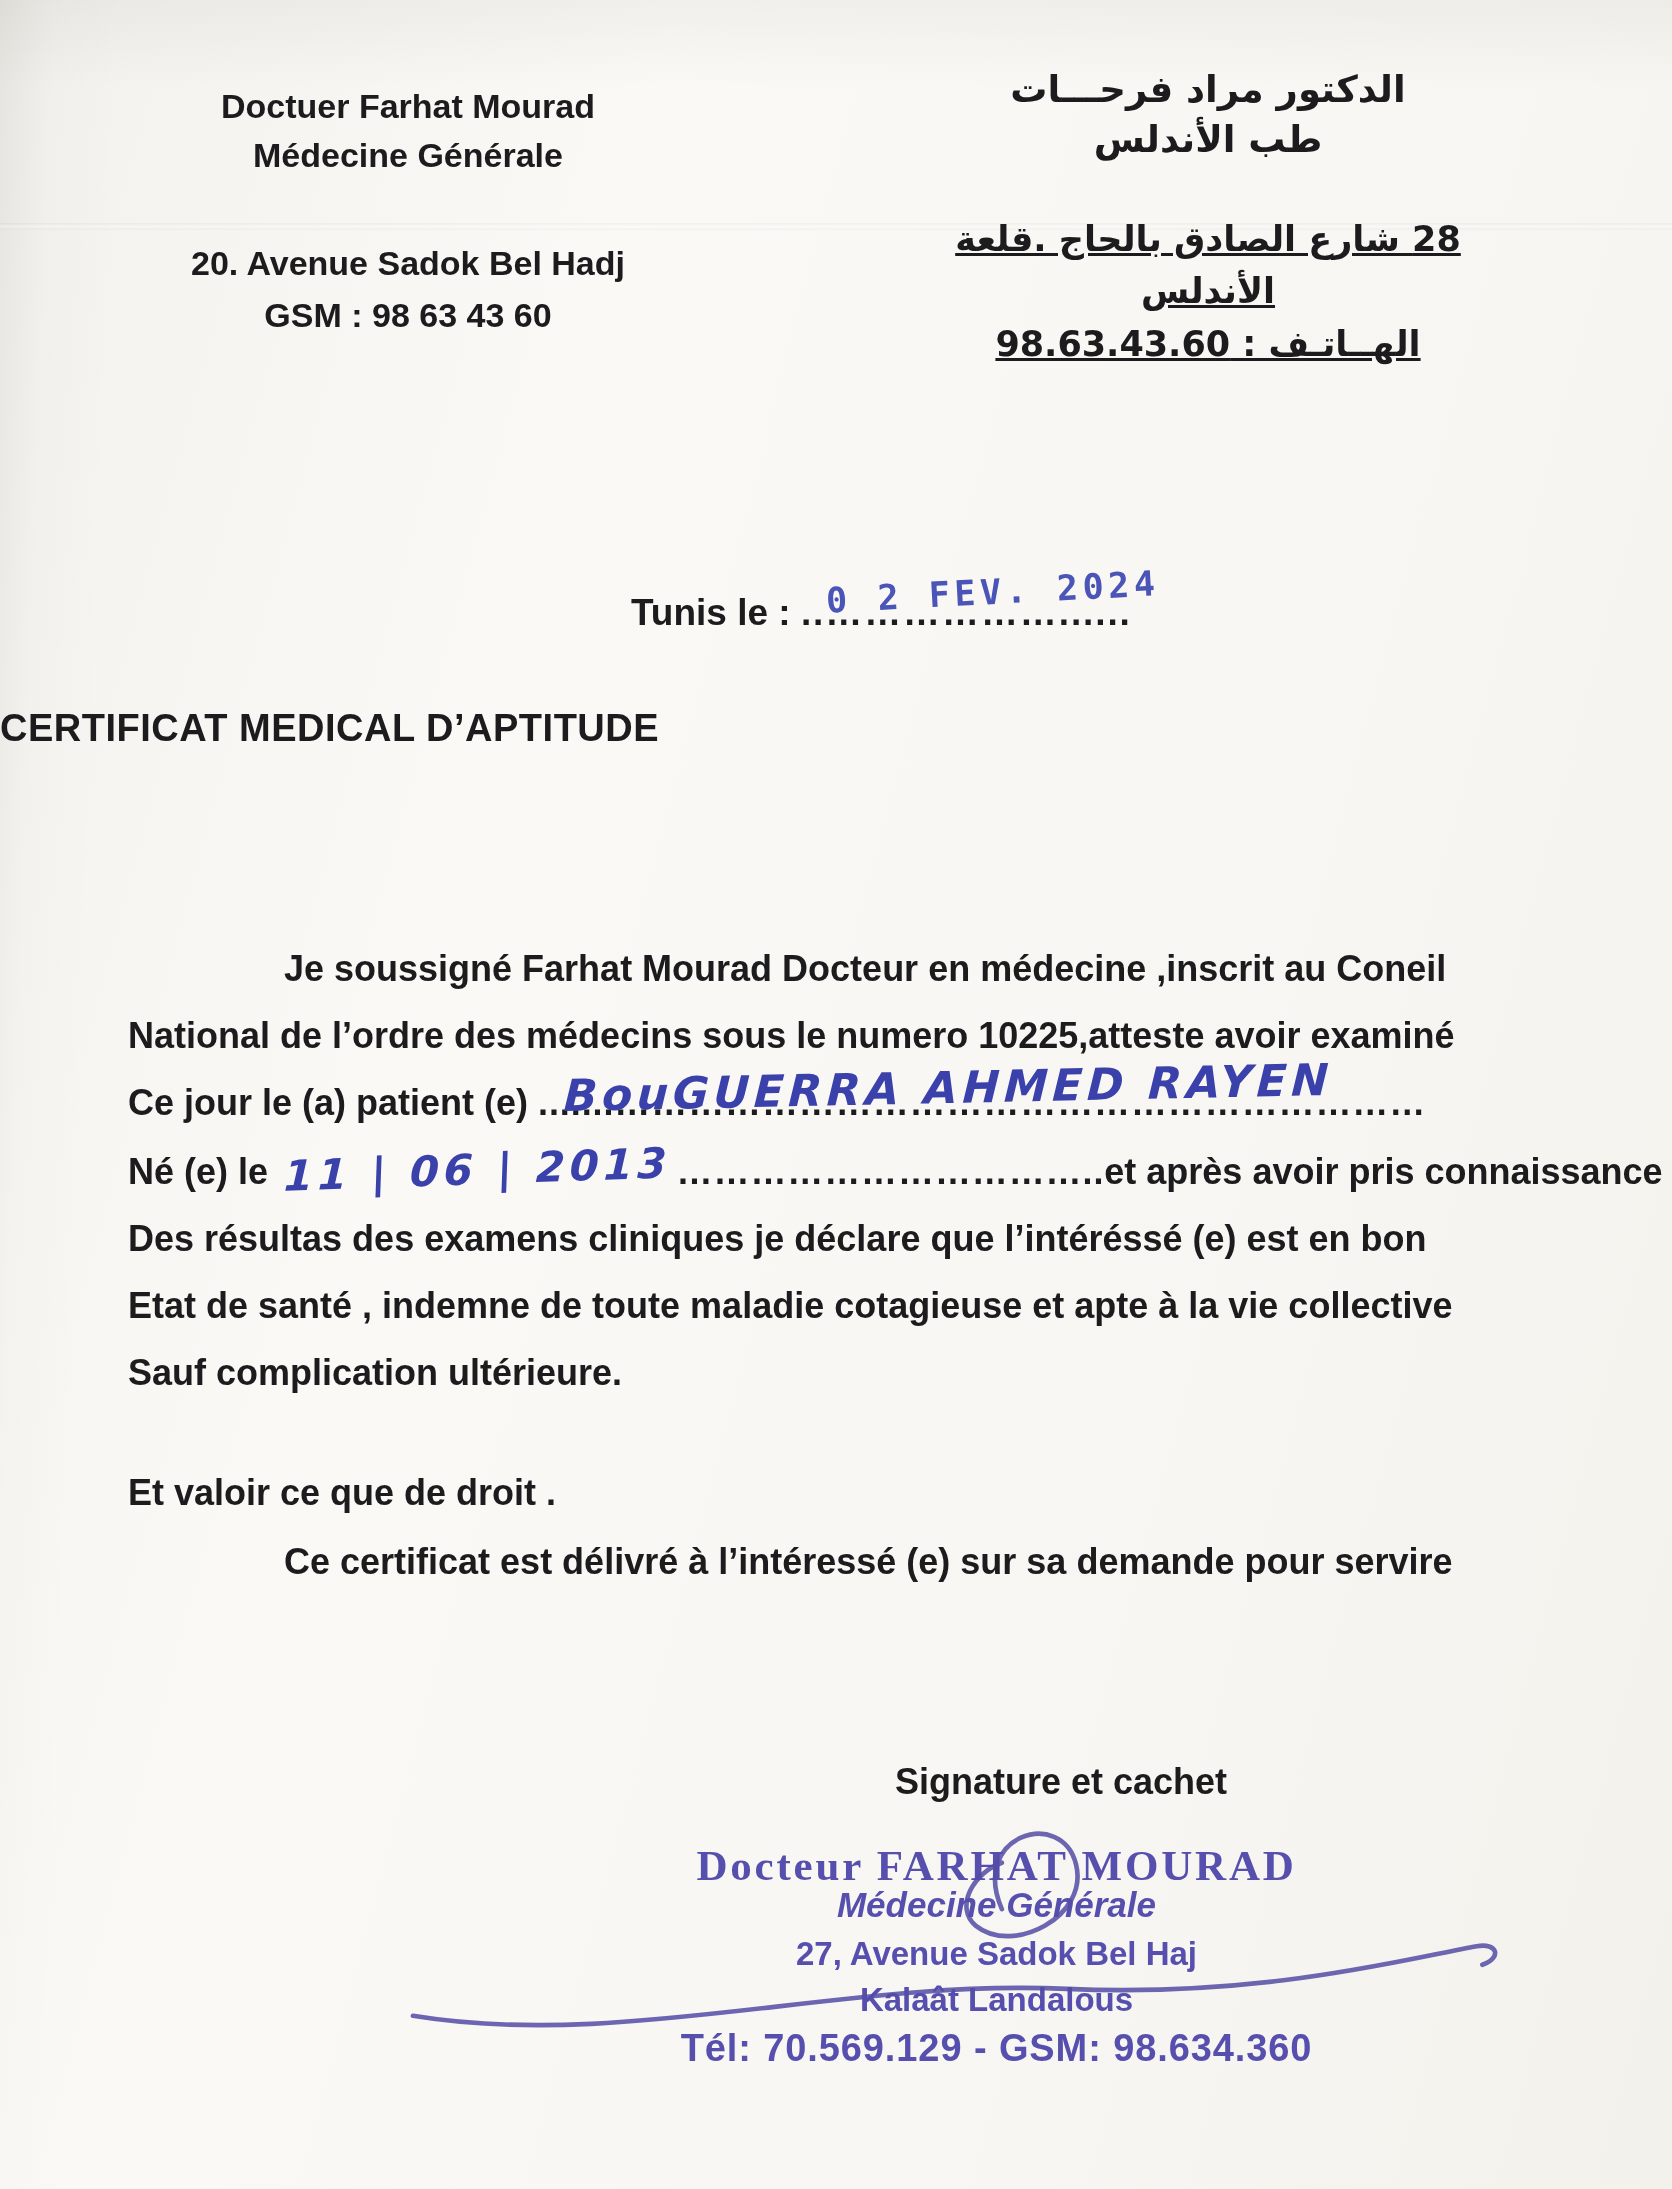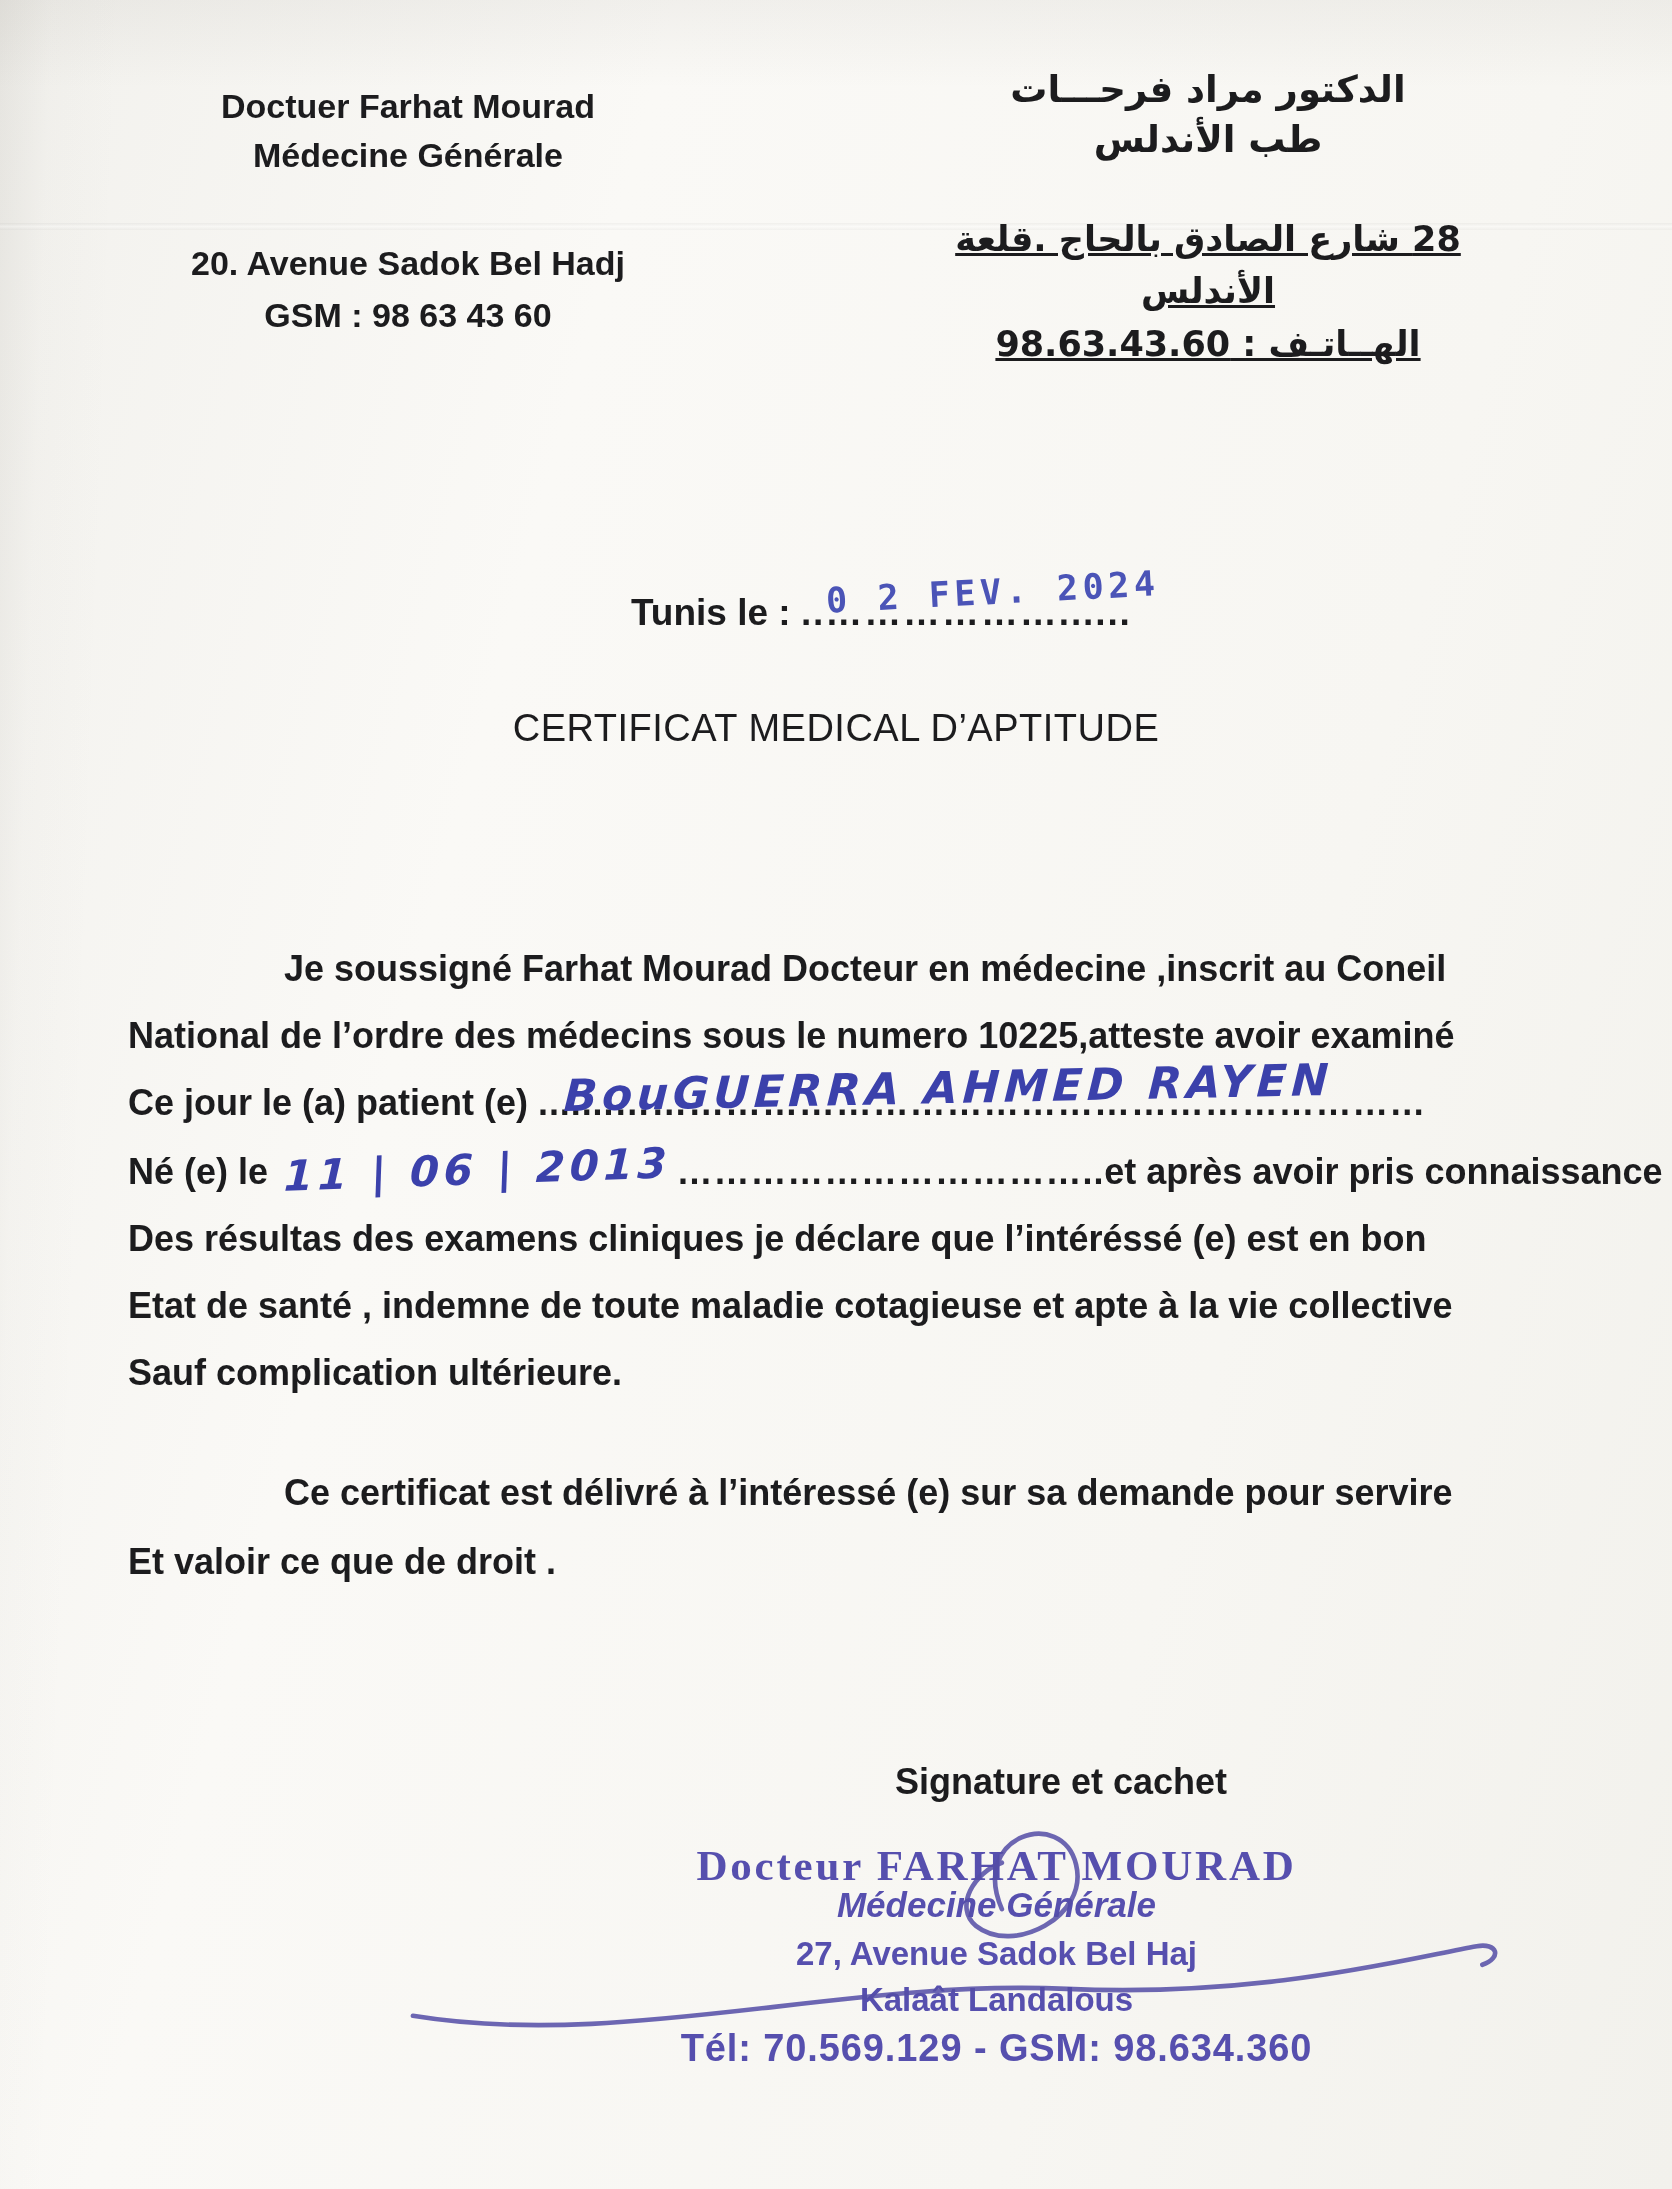--- a/index.html
+++ b/index.html
@@ -45,21 +45,21 @@
     position: absolute; left: 195px; top: -20.4px;
     font-family: "DejaVu Sans Mono", monospace;
     font-weight: 700; font-size: 35px; letter-spacing: 4.6px;
     color: #3d47b2; transform: rotate(-3deg); opacity: 0.92;
     white-space: nowrap;
   }
 
   
   .title {
     position: absolute; left: 0; top: 707px; width: 1672px;
-    text-align: center; font-weight: 400; font-size: 38px; letter-spacing: 0.5px;
+    text-align: left; font-weight: 700; font-size: 38px; letter-spacing: 0.5px;
   }
 
   
   .p1 { position: absolute; left: 128px; top: 935px; width: 1428px;
         font-weight: 700; font-size: 36px; }
   .p1 .line { position: relative; line-height: 67px; white-space: nowrap; }
   .indent { padding-left: 156px; }
   .dots { letter-spacing: 0.9px; font-weight: 700; }
 
   .hand {
@@ -137,22 +137,22 @@
     </div>
     <div class="line">
       <span>Né (e) le </span><span class="hand hand-date">11 | 06 | 2013</span><span class="dots">……………………………..</span><span>et après avoir pris connaissance</span>
     </div>
     <div class="line">Des résultas des examens cliniques je déclare que l’intéréssé (e) est en bon</div>
     <div class="line">Etat de santé , indemne de toute maladie cotagieuse et apte à la vie collective</div>
     <div class="line">Sauf complication ultérieure.</div>
   </div>
 
   <div class="p2">
+    <div class="line">Et valoir ce que de droit .</div>
     <div class="line indent">Ce certificat est délivré à l’intéressé (e) sur sa demande pour servire</div>
-    <div class="line">Et valoir ce que de droit .</div>
   </div>
 
   <div class="sig-caption">Signature et cachet</div>
 
   <div class="stamp">
     <div class="s1">Docteur FARHAT MOURAD</div>
     <div class="s2">Médecine Générale</div>
     <div class="s3">27, Avenue Sadok Bel Haj</div>
     <div class="s4">Kalaât Landalous</div>
     <div class="s5">Tél: 70.569.129 - GSM: 98.634.360</div>

